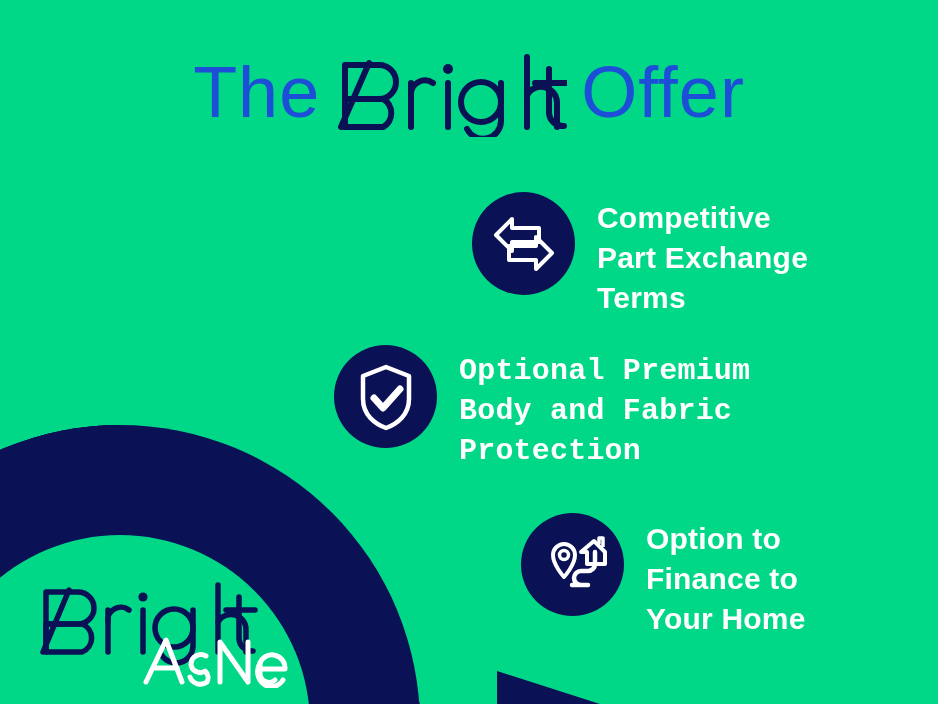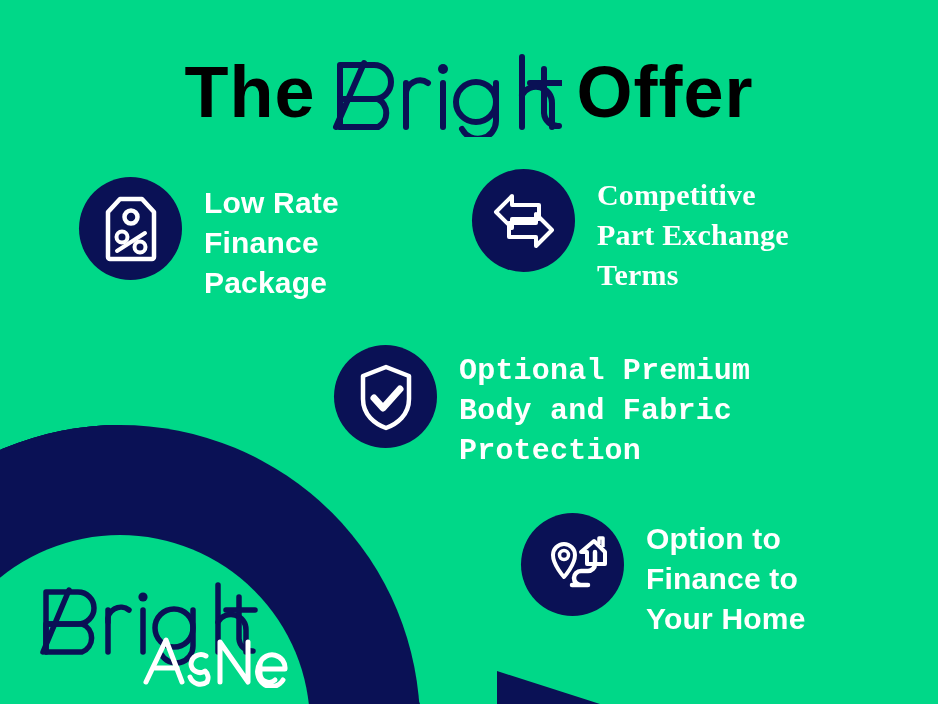--- a/index.html
+++ b/index.html
@@ -30,22 +30,22 @@
     position: absolute;
     left: 0;
     top: 46px;
     width: 938px;
     text-align: center;
     white-space: nowrap;
     line-height: 1;
   }
   .headline .word-light {
     font-size: 72px;
-    font-weight: 700;
-    color: #000000;
+    font-weight: 400;
+    color: #1d4ed8;
     letter-spacing: 1px;
     vertical-align: middle;
   }
   .headline .logo-inline {
     display: inline-block;
     vertical-align: middle;
     margin: 0 10px;
     position: relative;
     top: 3px;
   }
@@ -71,21 +71,21 @@
     color: #ffffff;
     font-size: 30px;
     font-weight: bold;
     line-height: 40px;
     letter-spacing: 0.2px;
     padding-top: 6px;
     white-space: pre-line;
   }
 
   #feature-0 { left: 79px;  top: 177px; }
-  #feature-1 { left: 472px; top: 169px; font-family: Liberation Serif, serif; }
+  #feature-1 { left: 472px; top: 192px; }
   #feature-2 { left: 334px; top: 345px; font-family: Liberation Mono, monospace; }
   #feature-3 { left: 521px; top: 513px; }
 
   
   .brand-lockup {
     position: absolute;
     left: 38px;
     top: 578px;
     width: 262px;
     height: 110px;
@@ -142,34 +142,20 @@
           <path d="M 192 46 A 16 16 0 0 1 222 54 L 222 78"></path>
 
           <path d="M 214 20 L 214 64 A 14 14 0 0 0 229 77"></path>
           <path d="M 200 34 L 231 34"></path>
         </g>
       </svg>
     </span>
     <span class="word-light">Offer</span>
   </div>
 
-  <div class="feature" id="feature-0">
-    <div class="feature-icon">
-      <svg width="58" height="68" viewBox="0 0 58 68" xmlns="http://www.w3.org/2000/svg">
-        <path d="M 18 4 L 40 4 L 52 17 L 52 62 A 2 2 0 0 1 50 64 L 8 64 A 2 2 0 0 1 6 62 L 6 17 Z" fill="none" stroke="#ffffff" stroke-width="4.5" stroke-linejoin="round"></path>
-        <circle cx="29" cy="22" r="6.5" fill="none" stroke="#ffffff" stroke-width="4.5"></circle>
-        <circle cx="20" cy="42" r="5.5" fill="none" stroke="#ffffff" stroke-width="4"></circle>
-        <circle cx="38" cy="52" r="5.5" fill="none" stroke="#ffffff" stroke-width="4"></circle>
-        <line x1="15" y1="56" x2="43" y2="38" stroke="#ffffff" stroke-width="4" stroke-linecap="round"></line>
-      </svg>
-    </div>
-    <div class="feature-text">Low Rate
-Finance
-Package</div>
-  </div>
 
   <div class="feature" id="feature-1">
     <div class="feature-icon">
       <svg width="62" height="58" viewBox="0 0 62 58" xmlns="http://www.w3.org/2000/svg">
         <path d="M 19 4 L 19 13 L 46 13 L 46 27 L 19 27 L 19 36 L 3 20 Z" fill="none" stroke="#ffffff" stroke-width="4" stroke-linejoin="round"></path>
         <path d="M 43 22 L 43 31 L 16 31 L 16 45 L 43 45 L 43 54 L 59 38 Z" fill="none" stroke="#ffffff" stroke-width="4" stroke-linejoin="round"></path>
       </svg>
     </div>
     <div class="feature-text">Competitive
 Part Exchange

